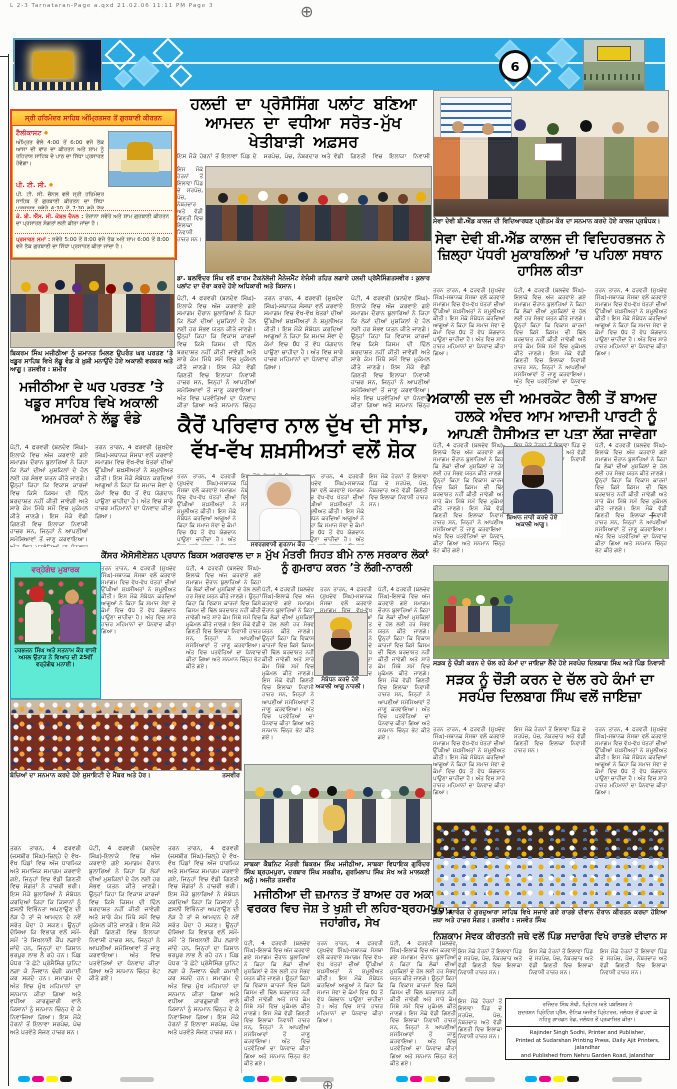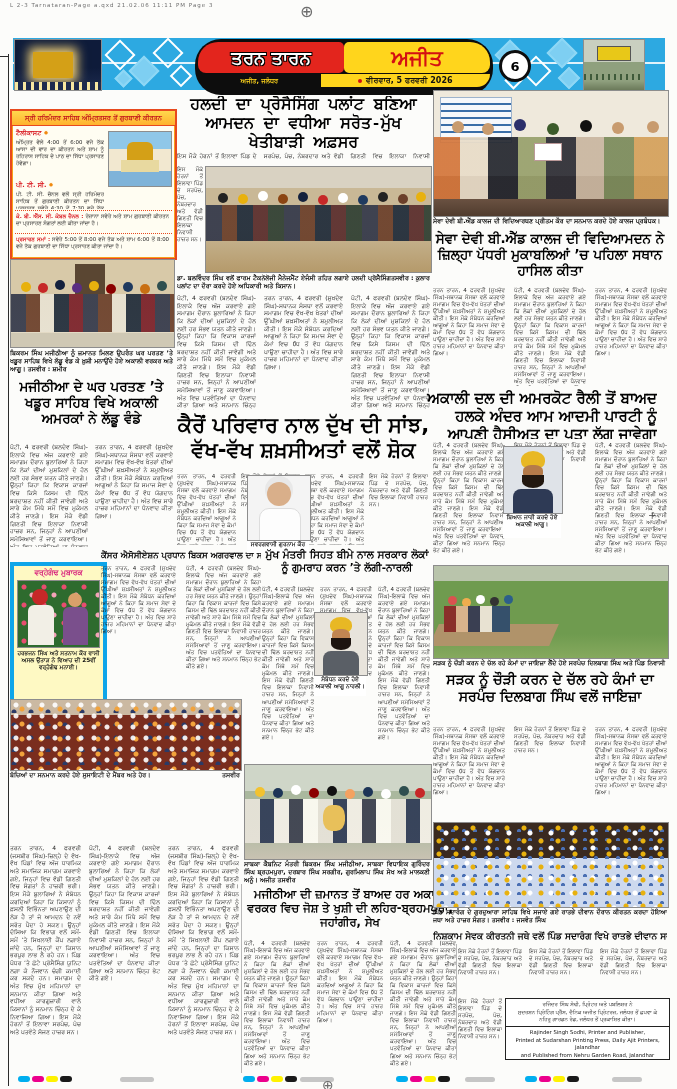--- a/index.html
+++ b/index.html
@@ -31,21 +31,21 @@
   .reddot{width:4px;height:4px;border-radius:50%;background:#d40f12;display:inline-block;}
   #pgnum{background:#fff;border:3px solid #0d0d0d;border-radius:50%;display:flex;align-items:center;justify-content:center;
          font-weight:800;font-size:13px;color:#000;}
   
   #gbox{border:2px solid #e8491d;box-shadow:0 0 0 1px #f7a11a inset;background:#fffdf2;}
   #gbox-title{background:linear-gradient(#ffd84d,#ffb22e);color:#c3161c;font-weight:800;font-size:6.6px;
               text-align:center;white-space:nowrap;overflow:hidden;padding:3px 1px;border-bottom:1px solid #e8491d;}
   .gb-row{position:absolute;font-size:5.4px;line-height:1.3;text-align:justify;color:#222;overflow:hidden;}
   .gb-div{position:absolute;border-top:1px dotted #e8491d;left:3px;right:3px;}
   
-  #abox{border:4px solid #0ea5e9;background:#fef9c3;overflow:hidden;}
+  #abox{border:1px solid #0ea5e9;background:#5eead4;overflow:hidden;}
   #abox-h{color:#d6187a;font-weight:800;font-size:7.5px;text-align:center;padding:2px 0;}
   #abox-cap{font-size:5.8px;font-weight:700;text-align:center;line-height:1.25;padding:2px 2px;}
   
   #imprint{border:1px solid #222;background:#fff;font-size:5.3px;text-align:center;line-height:1.45;overflow:hidden;}
   #imprint .sec1{border-bottom:1px solid #222;padding:2px 2px;}
   #imprint .sec2{padding:2px 2px;}
   #imprint .regd{font-weight:700;}
   
   .cmyk{display:flex;gap:2px;}
   .cmyk span{width:12px;height:6px;border-radius:3px;display:inline-block;}
@@ -85,33 +85,20 @@
     <div class="photo abs" style="left:1px;top:1px;width:86px;height:50px;background:linear-gradient(#0e1b3a 0 55%,#1d2b4e);">
       <div class="abs" style="left:18px;top:12px;width:40px;height:26px;background:#d4a017;box-shadow:0 0 10px 4px #f5d478;"></div>
       <div class="abs" style="left:0;top:42px;width:86px;height:8px;background:repeating-linear-gradient(90deg,#f7e7a0 0 3px,#1d2b4e 3px 8px);"></div>
     </div>
 
     <div class="photo abs" style="left:570px;top:1px;width:60px;height:50px;background:linear-gradient(#c9cfc0 0 45%,#8fa07e 45% 82%,#6b7a5a);">
       <div class="abs" style="left:13px;top:6px;width:32px;height:13px;background:#e8c818;border:1px solid #555;"></div>
       <div class="abs" style="left:0;top:34px;width:60px;height:6px;background:repeating-linear-gradient(90deg,#3f5a3a 0 2px,#8fa07e 2px 6px);"></div>
     </div>
 
-    <div id="capsule" class="abs" style="left:182px;top:1px;width:292px;height:50px;">
-      <div id="cap-top">
-        <div id="cap-red">ਤਰਨ ਤਾਰਨ</div>
-        <div id="cap-yel">ਅਜੀਤ</div>
-      </div>
-      <div id="cap-bot">
-        <div id="cap-sub">ਅਜੀਤ, ਜਲੰਧਰ</div>
-        <div id="cap-date">
-            <span class="reddot"></span>
-            <span>ਵੀਰਵਾਰ, 5 ਫਰਵਰੀ 2026</span>
-          </div>
-      </div>
-    </div>
     <div id="pgnum" class="abs" style="left:486px;top:12px;width:26px;height:26px;">6</div>
   </div>
 
   <div id="gbox" class="abs" style="left:10px;top:109px;width:163px;height:147px;">
     <div id="gbox-title">ਸ੍ਰੀ ਹਰਿਮੰਦਰ ਸਾਹਿਬ ਅੰਮ੍ਰਿਤਸਰ ਤੋਂ ਗੁਰਬਾਣੀ ਕੀਰਤਨ</div>
     <div class="abs" style="left:4px;top:18px;font-size:6.5px;"><span class="lbl">ਟੈਲੀਕਾਸਟ</span> <span class="star">✹</span></div>
     <div class="gb-row" style="left:4px;top:28px;width:88px;height:40px;">ਅੰਮ੍ਰਿਤ ਵੇਲੇ 4:00 ਤੋਂ 6:00 ਵਜੇ ਤੱਕ ਆਸਾ ਦੀ ਵਾਰ ਦਾ ਕੀਰਤਨ ਅਤੇ ਸ਼ਾਮ ਨੂੰ ਰਹਿਰਾਸ ਸਾਹਿਬ ਦੇ ਪਾਠ ਦਾ ਸਿੱਧਾ ਪ੍ਰਸਾਰਣ ਹੋਵੇਗਾ।</div>
 
     <div class="photo abs" style="left:96px;top:20px;width:62px;height:54px;background:linear-gradient(#8fc7e8 0 32%,#f2e8d0 32% 72%,#7fb3d9 72%);">
       <div class="abs" style="left:18px;top:10px;width:26px;height:20px;background:#d4a017;border-radius:6px 6px 0 0;"></div>
@@ -212,21 +199,21 @@
   <div class="vline abs" style="left:241px;top:884px;height:189px;"></div>
   <div class="vline abs" style="left:456px;top:944px;height:116px;"></div>
 
   <div class="photo abs" style="left:433px;top:90px;width:234px;height:125px;background:linear-gradient(#efe9dc 0 68%,#6b5242 68% 86%,#503c2e);">
     <div class="abs" style="left:6px;top:6px;width:70px;height:44px;background:#f6f8fb;border:1px solid #9db3cc;background-image:repeating-linear-gradient(#f6f8fb 0 5px,#3a6ea8 5px 7px);"></div>
     <div class="bodies" style="top:46px;height:62px;background:repeating-linear-gradient(90deg,#d4763b 0 26px,#e8dcc8 26px 54px,#23262e 54px 84px,#97a06b 84px 112px,#2b2b33 112px 142px,#c9b6a0 142px 170px,#7a8a5a 170px 200px,#d4a05a 200px 234px);"></div>
     <div class="abs" style="left:18px;top:30px;width:12px;height:12px;border-radius:50%;background:#c89b6e;box-shadow:30px 2px 0 #c89b6e,62px -2px 0 #2c2f6b,95px 2px 0 #3b5a2a,128px -1px 0 #111,160px 1px 0 #c89b6e,195px 0 0 #c89b6e;"></div>
     <div class="abs" style="left:100px;top:52px;width:26px;height:16px;background:#fff;border:1px solid #b99;"></div>
   </div>
   <div class="cap abs" style="left:433px;top:217px;width:234px;height:10px;">ਸੇਵਾ ਦੇਵੀ ਬੀ.ਐੱਡ ਕਾਲਜ ਦੀ ਵਿਦਿਆਰਥਣ ਪ੍ਰੀਤਮ ਕੌਰ ਦਾ ਸਨਮਾਨ ਕਰਦੇ ਹੋਏ ਕਾਲਜ ਪ੍ਰਬੰਧਕ।</div>
-  <div class="hl abs" style="left:433px;top:230px;width:234px;height:52px;font-size:13.5px;">ਸੇਵਾ ਦੇਵੀ ਬੀ.ਐੱਡ ਕਾਲਜ ਦੀ ਵਿਦਿਆਮਦਨ ਨੇ ਜ਼ਿਲ੍ਹਾ ਪੱਧਰੀ ਮੁਕਾਬਲਿਆਂ ’ਚ ਪਹਿਲਾ ਸਥਾਨ ਹਾਸਿਲ ਕੀਤਾ</div>
+  <div class="hl abs" style="left:433px;top:230px;width:234px;height:52px;font-size:13.5px;">ਸੇਵਾ ਦੇਵੀ ਬੀ.ਐੱਡ ਕਾਲਜ ਦੀ ਵਿਦਿਹਰਭਜਨ ਨੇ ਜ਼ਿਲ੍ਹਾ ਪੱਧਰੀ ਮੁਕਾਬਲਿਆਂ ’ਚ ਪਹਿਲਾ ਸਥਾਨ ਹਾਸਿਲ ਕੀਤਾ</div>
   <div class="bt sm abs" style="left:433px;top:287px;width:72px;height:99px;">ਤਰਨ ਤਾਰਨ, 4 ਫਰਵਰੀ (ਸੁਖਦੇਵ ਸਿੰਘ)-ਸਥਾਨਕ ਸੰਸਥਾ ਵਲੋਂ ਕਰਵਾਏ ਸਮਾਗਮ ਵਿਚ ਵੱਖ-ਵੱਖ ਖੇਤਰਾਂ ਦੀਆਂ ਉੱਘੀਆਂ ਸ਼ਖ਼ਸੀਅਤਾਂ ਨੇ ਸ਼ਮੂਲੀਅਤ ਕੀਤੀ। ਇਸ ਮੌਕੇ ਸੰਬੋਧਨ ਕਰਦਿਆਂ ਆਗੂਆਂ ਨੇ ਕਿਹਾ ਕਿ ਸਮਾਜ ਸੇਵਾ ਦੇ ਕੰਮਾਂ ਵਿਚ 0ੱਧ ਤੋਂ ਵੱਧ ਯੋਗਦਾਨ ਪਾਉਣਾ ਚਾਹੀਦਾ ਹੈ। ਅੰਤ ਵਿਚ ਸਾਰੇ ਹਾਜ਼ਰ ਮਹਿਮਾਨਾਂ ਦਾ ਧੰਨਵਾਦ ਕੀਤਾ ਗਿਆ।</div>
   <div class="bt sm abs" style="left:514px;top:287px;width:72px;height:99px;">ਪੱਟੀ, 4 ਫਰਵਰੀ (ਬਲਦੇਵ ਸਿੰਘ)-ਇਲਾਕੇ ਵਿਚ ਅੱਜ ਕਰਵਾਏ ਗਏ ਸਮਾਗਮ ਦੌਰਾਨ ਬੁਲਾਰਿਆਂ ਨੇ ਕਿਹਾ ਕਿ ਲੋਕਾਂ ਦੀਆਂ ਮੁਸ਼ਕਿਲਾਂ ਦੇ ਹੱਲ ਲਈ ਹਰ ਸੰਭਵ ਯਤਨ ਕੀਤੇ ਜਾਣਗੇ। ਉਨ੍ਹਾਂ ਕਿਹਾ ਕਿ ਵਿਕਾਸ ਕਾਰਜਾਂ ਵਿਚ ਕਿਸੇ ਕਿਸਮ ਦੀ ਢਿੱਲ ਬਰਦਾਸ਼ਤ ਨਹੀਂ ਕੀਤੀ ਜਾਵੇਗੀ ਅਤੇ ਸਾਰੇ ਕੰਮ ਮਿੱਥੇ ਸਮੇਂ ਵਿਚ ਮੁਕੰਮਲ ਕੀਤੇ ਜਾਣਗੇ। ਇਸ ਮੌਕੇ ਵੱਡੀ ਗਿਣਤੀ ਵਿਚ ਇਲਾਕਾ ਨਿਵਾਸੀ ਹਾਜ਼ਰ ਸਨ, ਜਿਨ੍ਹਾਂ ਨੇ ਆਪਣੀਆਂ ਸਮੱਸਿਆਵਾਂ ਤੋਂ ਜਾਣੂ ਕਰਵਾਇਆ। ਅੰਤ ਵਿਚ ਪਤਵੰਤਿਆਂ ਦਾ ਧੰਨਵਾਦ ਕੀਤਾ ਗਿਆ ਅਤੇ ਸਨਮਾਨ ਚਿੰਨ੍ਹ ਭੇਟ ਕੀਤੇ ਗਏ।</div>
   <div class="bt sm abs" style="left:595px;top:287px;width:72px;height:99px;">ਤਰਨ ਤਾਰਨ, 4 ਫਰਵਰੀ (ਸੁਖਦੇਵ ਸਿੰਘ)-ਸਥਾਨਕ ਸੰਸਥਾ ਵਲੋਂ ਕਰਵਾਏ ਸਮਾਗਮ ਵਿਚ ਵੱਖ-ਵੱਖ ਖੇਤਰਾਂ ਦੀਆਂ ਉੱਘੀਆਂ ਸ਼ਖ਼ਸੀਅਤਾਂ ਨੇ ਸ਼ਮੂਲੀਅਤ ਕੀਤੀ। ਇਸ ਮੌਕੇ ਸੰਬੋਧਨ ਕਰਦਿਆਂ ਆਗੂਆਂ ਨੇ ਕਿਹਾ ਕਿ ਸਮਾਜ ਸੇਵਾ ਦੇ ਕੰਮਾਂ ਵਿਚ 0ੱਧ ਤੋਂ ਵੱਧ ਯੋਗਦਾਨ ਪਾਉਣਾ ਚਾਹੀਦਾ ਹੈ। ਅੰਤ ਵਿਚ ਸਾਰੇ ਹਾਜ਼ਰ ਮਹਿਮਾਨਾਂ ਦਾ ਧੰਨਵਾਦ ਕੀਤਾ ਗਿਆ।</div>
 
   <div class="hl abs" style="left:423px;top:389px;width:234px;height:50px;font-size:15px;text-align:right;">ਅਕਾਲੀ ਦਲ ਦੀ ਅਮਰਕੋਟ ਰੈਲੀ ਤੋਂ ਬਾਅਦ ਹਲਕੇ ਅੰਦਰ ਆਮ ਆਦਮੀ ਪਾਰਟੀ ਨੂੰ ਆਪਣੀ ਹੈਸੀਅਤ ਦਾ ਪਤਾ ਲੱਗ ਜਾਵੇਗਾ</div>
   <div class="bt sm abs" style="left:433px;top:442px;width:72px;height:120px;">ਪੱਟੀ, 4 ਫਰਵਰੀ (ਬਲਦੇਵ ਸਿੰਘ)-ਇਲਾਕੇ ਵਿਚ ਅੱਜ ਕਰਵਾਏ ਗਏ ਸਮਾਗਮ ਦੌਰਾਨ ਬੁਲਾਰਿਆਂ ਨੇ ਕਿਹਾ ਕਿ ਲੋਕਾਂ ਦੀਆਂ ਮੁਸ਼ਕਿਲਾਂ ਦੇ ਹੱਲ ਲਈ ਹਰ ਸੰਭਵ ਯਤਨ ਕੀਤੇ ਜਾਣਗੇ। ਉਨ੍ਹਾਂ ਕਿਹਾ ਕਿ ਵਿਕਾਸ ਕਾਰਜਾਂ ਵਿਚ ਕਿਸੇ ਕਿਸਮ ਦੀ ਢਿੱਲ ਬਰਦਾਸ਼ਤ ਨਹੀਂ ਕੀਤੀ ਜਾਵੇਗੀ ਅਤੇ ਸਾਰੇ ਕੰਮ ਮਿੱਥੇ ਸਮੇਂ ਵਿਚ ਮੁਕੰਮਲ ਕੀਤੇ ਜਾਣਗੇ। ਇਸ ਮੌਕੇ ਵੱਡੀ ਗਿਣਤੀ ਵਿਚ ਇਲਾਕਾ ਨਿਵਾਸੀ ਹਾਜ਼ਰ ਸਨ, ਜਿਨ੍ਹਾਂ ਨੇ ਆਪਣੀਆਂ ਸਮੱਸਿਆਵਾਂ ਤੋਂ ਜਾਣੂ ਕਰਵਾਇਆ। ਅੰਤ ਵਿਚ ਪਤਵੰਤਿਆਂ ਦਾ ਧੰਨਵਾਦ ਕੀਤਾ ਗਿਆ ਅਤੇ ਸਨਮਾਨ ਚਿੰਨ੍ਹ ਭੇਟ ਕੀਤੇ ਗਏ।</div>
   <div class="bt sm abs" style="left:514px;top:442px;width:72px;height:120px;">ਇਸ ਮੌਕੇ ਹੋਰਨਾਂ ਤੋਂ ਇਲਾਵਾ ਪਿੰਡ ਦੇ ਸਰਪੰਚ, ਪੰਚ, ਨੰਬਰਦਾਰ ਅਤੇ ਵੱਡੀ ਗਿਣਤੀ ਵਿਚ ਇਲਾਕਾ ਨਿਵਾਸੀ ਹਾਜ਼ਰ ਸਨ।</div>
   <div class="bt sm abs" style="left:595px;top:442px;width:72px;height:120px;">ਪੱਟੀ, 4 ਫਰਵਰੀ (ਬਲਦੇਵ ਸਿੰਘ)-ਇਲਾਕੇ ਵਿਚ ਅੱਜ ਕਰਵਾਏ ਗਏ ਸਮਾਗਮ ਦੌਰਾਨ ਬੁਲਾਰਿਆਂ ਨੇ ਕਿਹਾ ਕਿ ਲੋਕਾਂ ਦੀਆਂ ਮੁਸ਼ਕਿਲਾਂ ਦੇ ਹੱਲ ਲਈ ਹਰ ਸੰਭਵ ਯਤਨ ਕੀਤੇ ਜਾਣਗੇ। ਉਨ੍ਹਾਂ ਕਿਹਾ ਕਿ ਵਿਕਾਸ ਕਾਰਜਾਂ ਵਿਚ ਕਿਸੇ ਕਿਸਮ ਦੀ ਢਿੱਲ ਬਰਦਾਸ਼ਤ ਨਹੀਂ ਕੀਤੀ ਜਾਵੇਗੀ ਅਤੇ ਸਾਰੇ ਕੰਮ ਮਿੱਥੇ ਸਮੇਂ ਵਿਚ ਮੁਕੰਮਲ ਕੀਤੇ ਜਾਣਗੇ। ਇਸ ਮੌਕੇ ਵੱਡੀ ਗਿਣਤੀ ਵਿਚ ਇਲਾਕਾ ਨਿਵਾਸੀ ਹਾਜ਼ਰ ਸਨ, ਜਿਨ੍ਹਾਂ ਨੇ ਆਪਣੀਆਂ ਸਮੱਸਿਆਵਾਂ ਤੋਂ ਜਾਣੂ ਕਰਵਾਇਆ। ਅੰਤ ਵਿਚ ਪਤਵੰਤਿਆਂ ਦਾ ਧੰਨਵਾਦ ਕੀਤਾ ਗਿਆ ਅਤੇ ਸਨਮਾਨ ਚਿੰਨ੍ਹ ਭੇਟ ਕੀਤੇ ਗਏ।</div>
   <div class="photo abs" style="left:503px;top:446px;width:58px;height:66px;background:#dfe3e8;">
     <div class="abs" style="left:17px;top:4px;width:24px;height:18px;border-radius:50% 50% 40% 40%;background:#e8b824;"></div>

